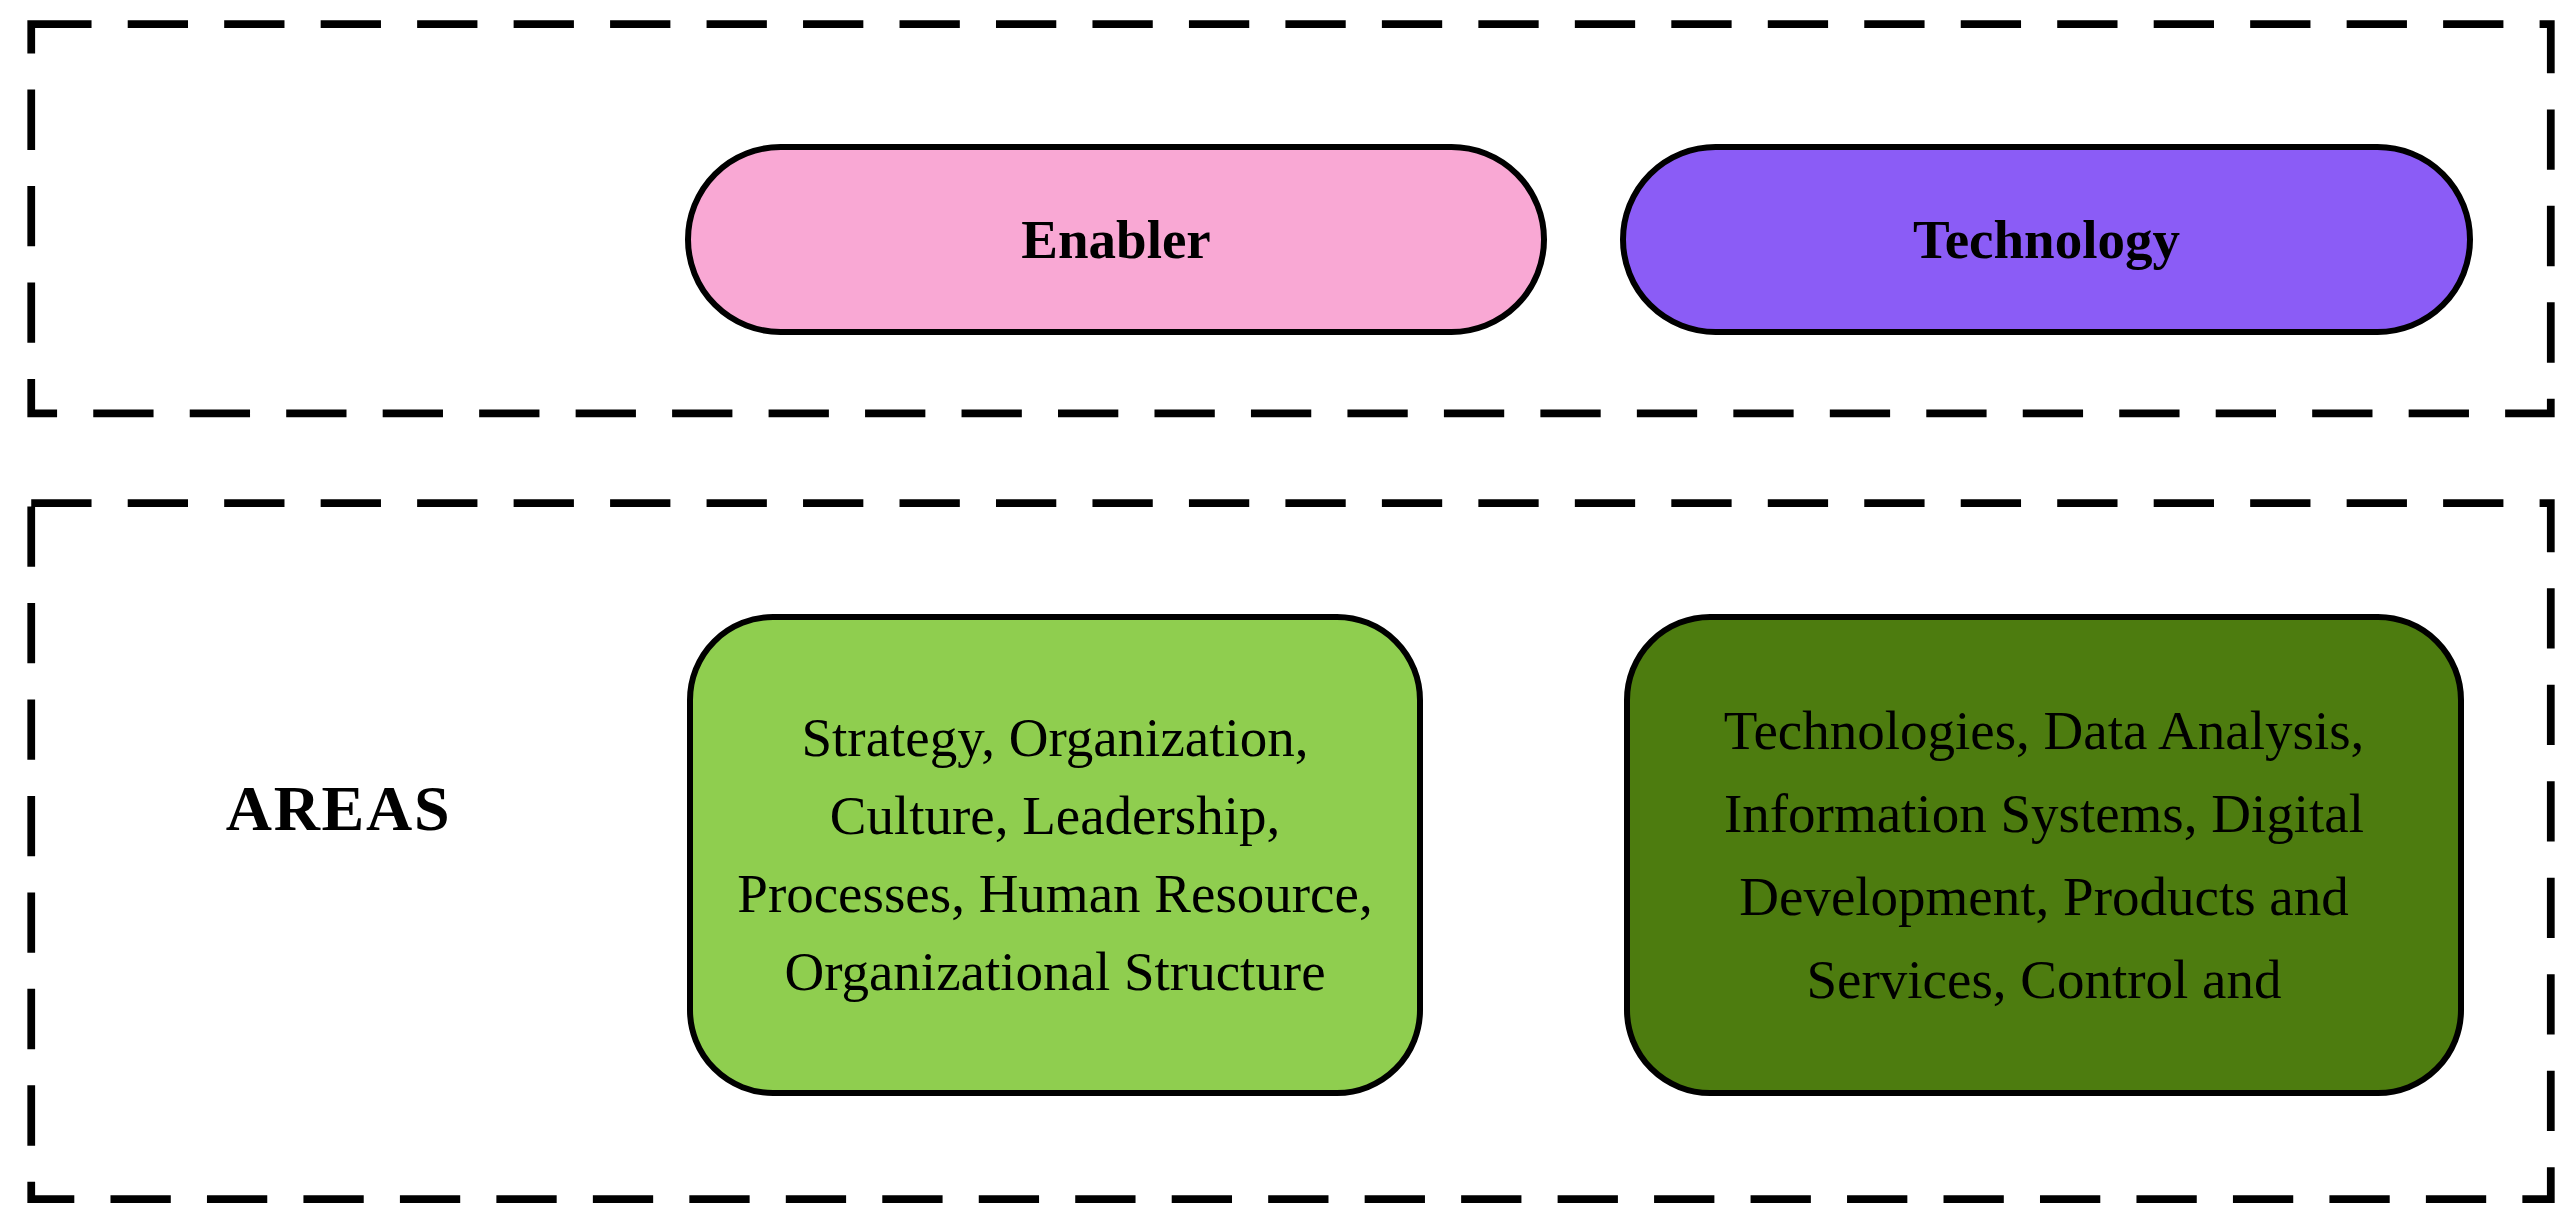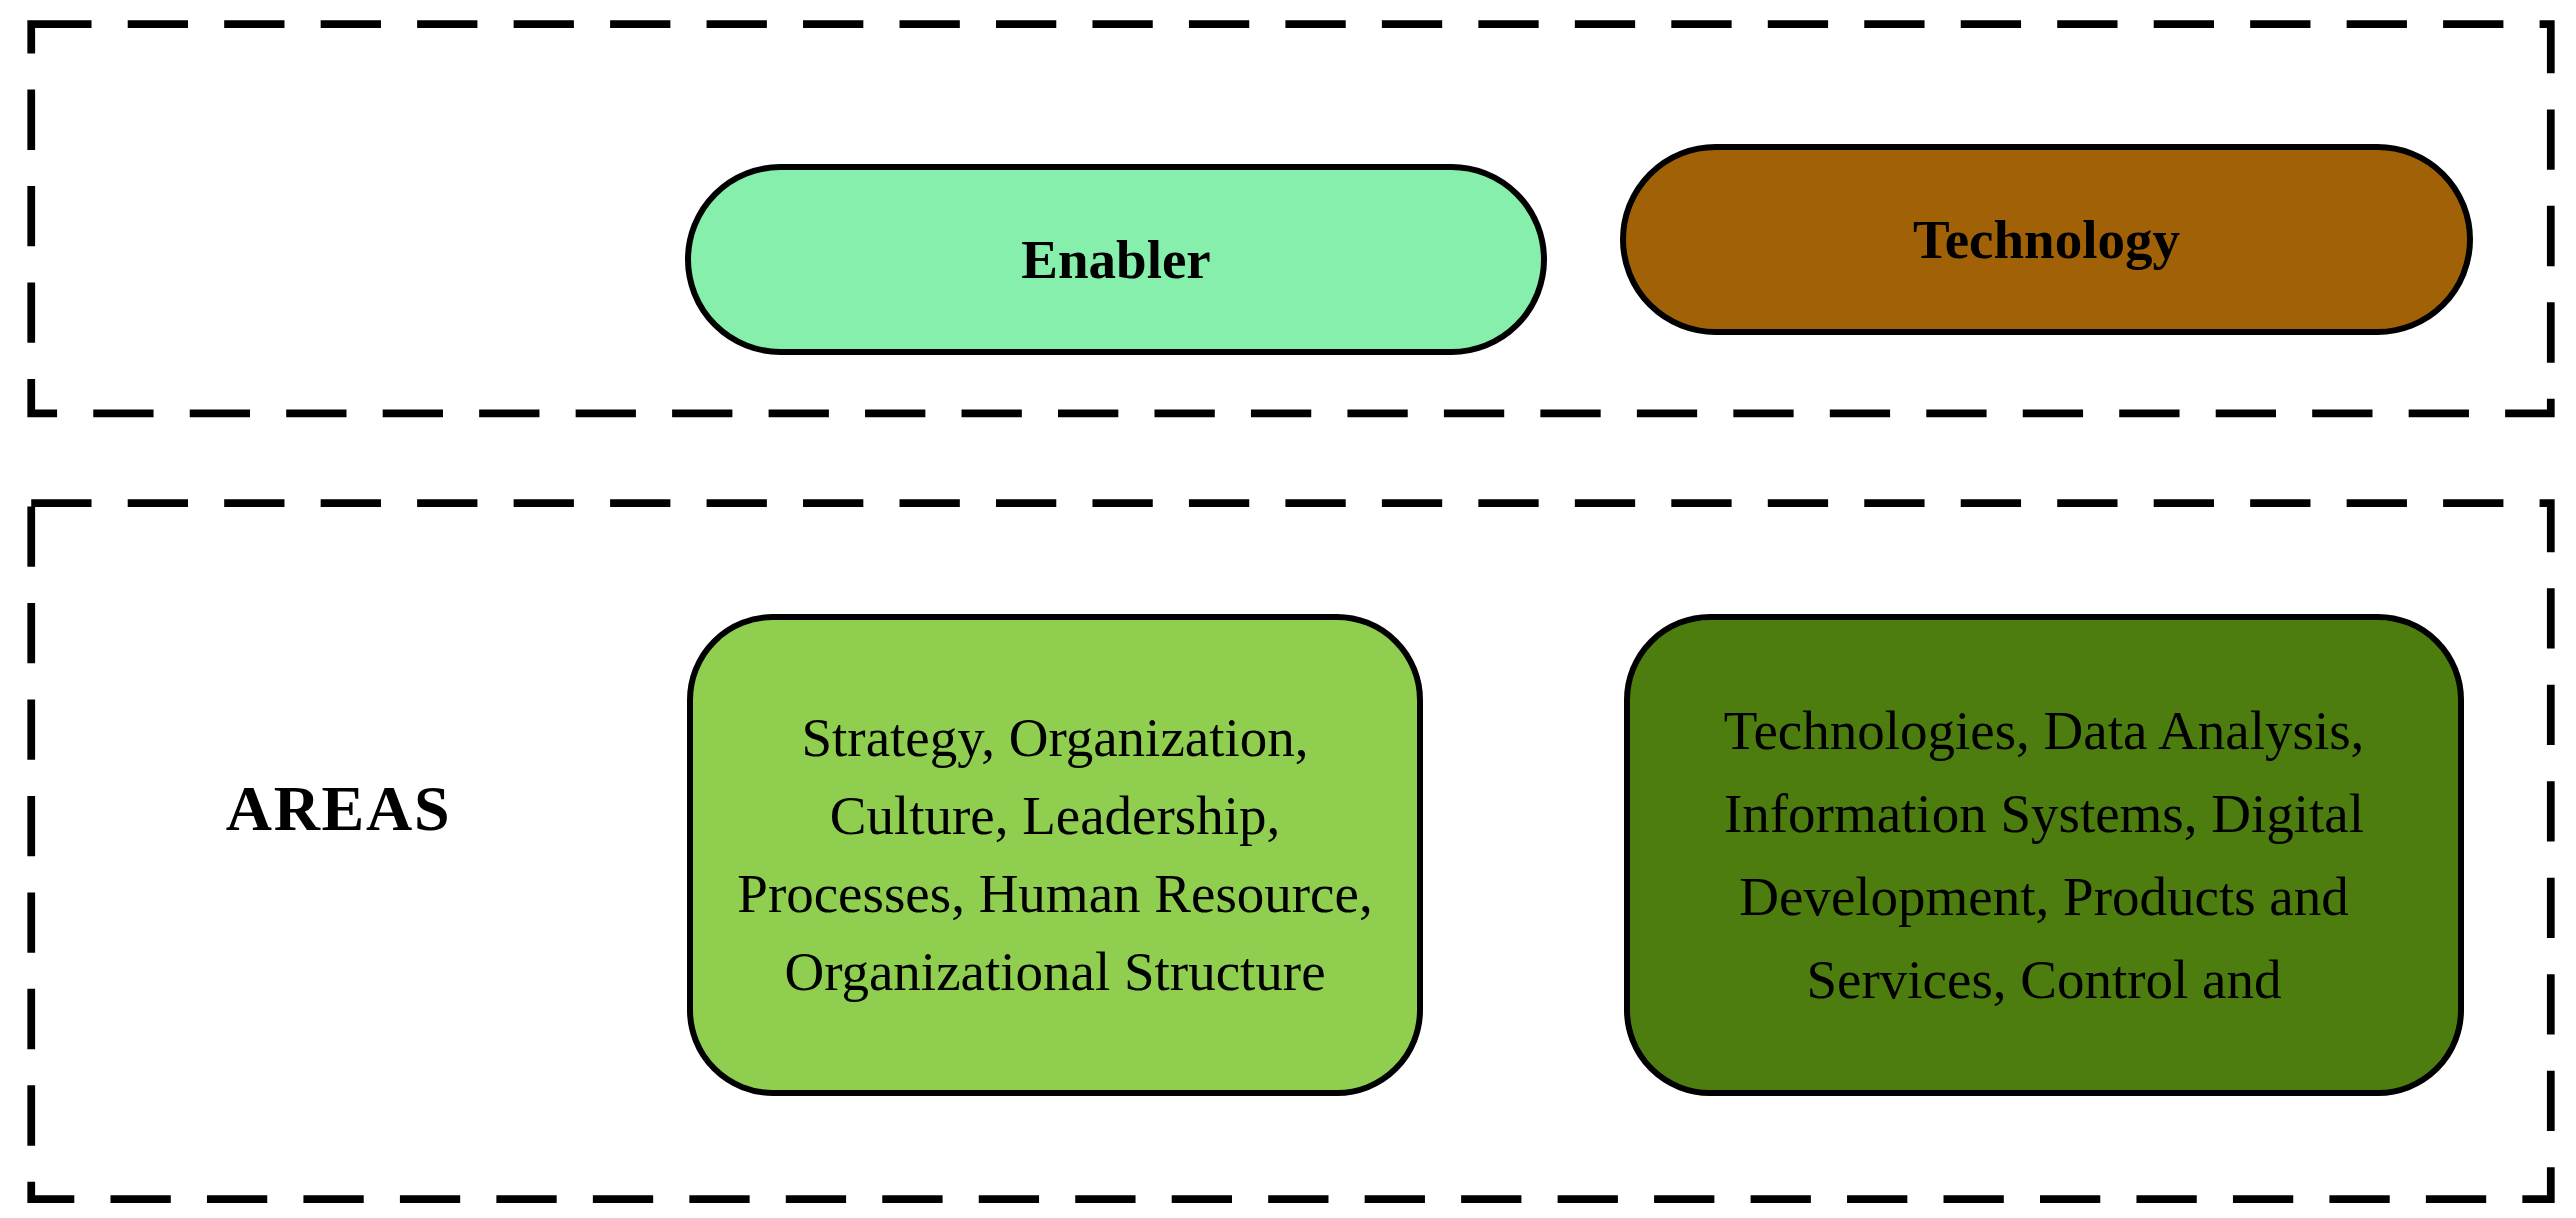--- a/index.html
+++ b/index.html
@@ -59,27 +59,26 @@
     display: flex;
     align-items: center;
     justify-content: center;
     font-size: 55px;
     font-weight: bold;
     box-sizing: border-box;
   }
   .pill.green {
     left: 685px;
     width: 862px;
-    background: #86efac;
-    margin-top: 20px;
+    background: #f9a8d4;
   }
   .pill.yellow {
     left: 1620px;
     width: 853px;
-    background: #a16207;
+    background: #8b5cf6;
   }
   .areas-box {
     position: absolute;
     top: 614px;
     height: 482px;
     border: 6.9px solid #000000;
     border-radius: 86px;
     box-sizing: border-box;
     display: flex;
     flex-direction: column;

